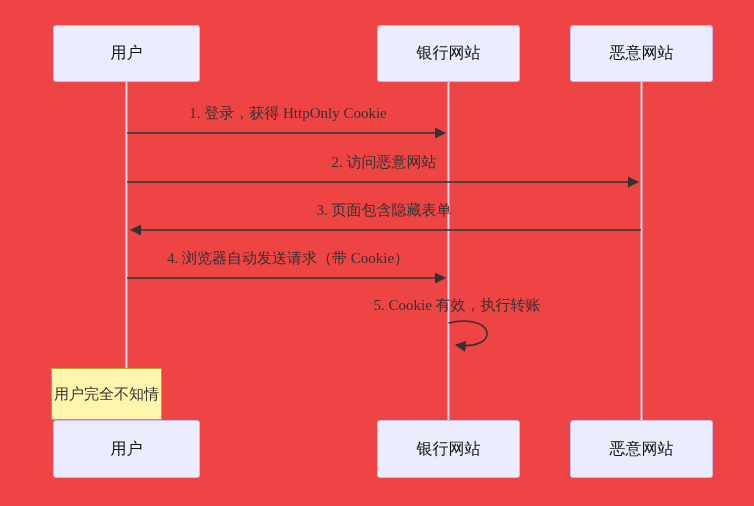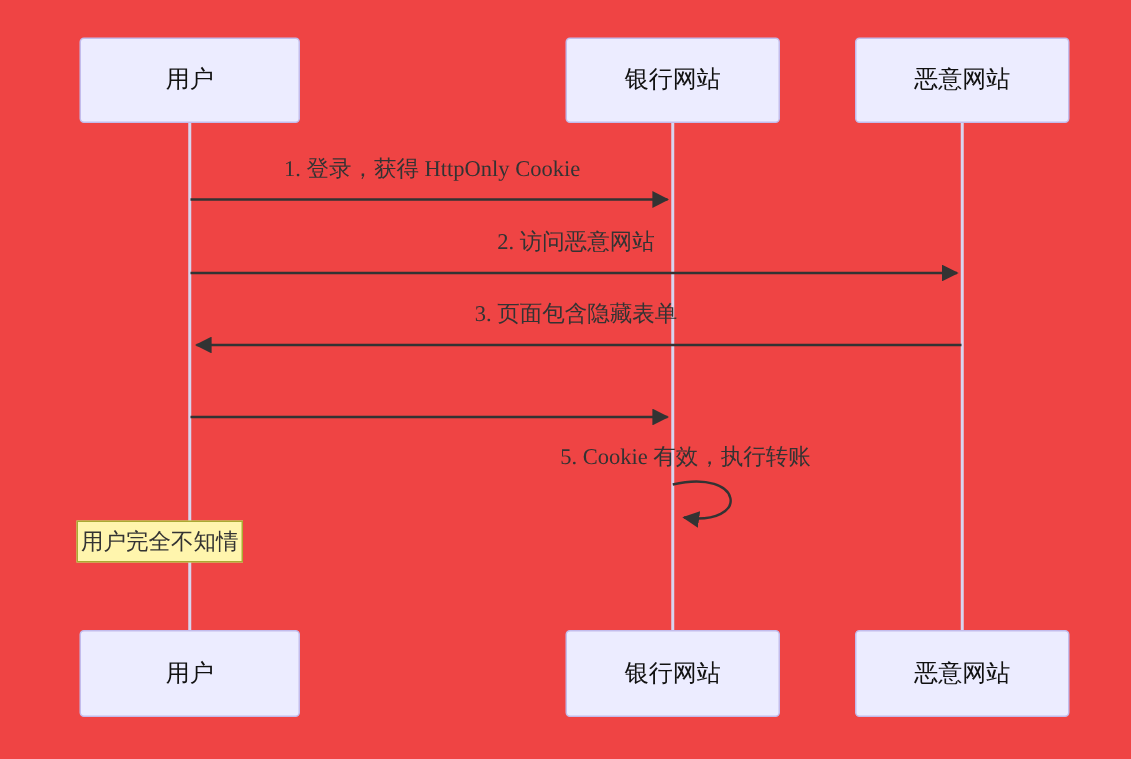--- a/index.html
+++ b/index.html
@@ -106,23 +106,24 @@
   <div class="actor-box" style="left:377px; top:25px; width:143px; height:57px;">
     <span>银行网站</span>
   </div>
   <div class="actor-box" style="left:570px; top:25px; width:143px; height:57px;">
     <span>恶意网站</span>
   </div>
 
   <div class="msg-label" style="left:288px; top:104px;">1. 登录，获得 HttpOnly Cookie</div>
   <div class="msg-label" style="left:384px; top:153px;text-align:right;">2. 访问恶意网站</div>
   <div class="msg-label" style="left:384px; top:201px;">3. 页面包含隐藏表单</div>
+  <div class="msg-label" style="left:288px; top:249px;">4. 浏览器自动发送请求（带 Cookie）</div>
   <div class="msg-label" style="left:457px; top:296px;">5. Cookie 有效，执行转账</div>
 
-  <div class="note-box" style="left:51px; top:347px; width:111px; height:28px;">
+  <div class="note-box" style="left:51px; top:368px; width:111px; height:52px;">
     <span>用户完全不知情</span>
   </div>
 
   <div class="actor-box" style="left:53px; top:420px; width:147px; height:58px;">
     <span>用户</span>
   </div>
   <div class="actor-box" style="left:377px; top:420px; width:143px; height:58px;">
     <span>银行网站</span>
   </div>
   <div class="actor-box" style="left:570px; top:420px; width:143px; height:58px;">

